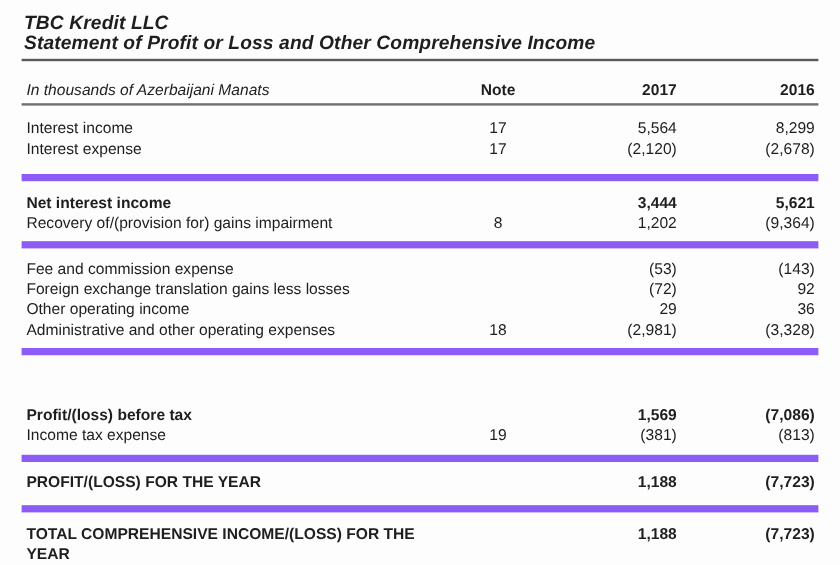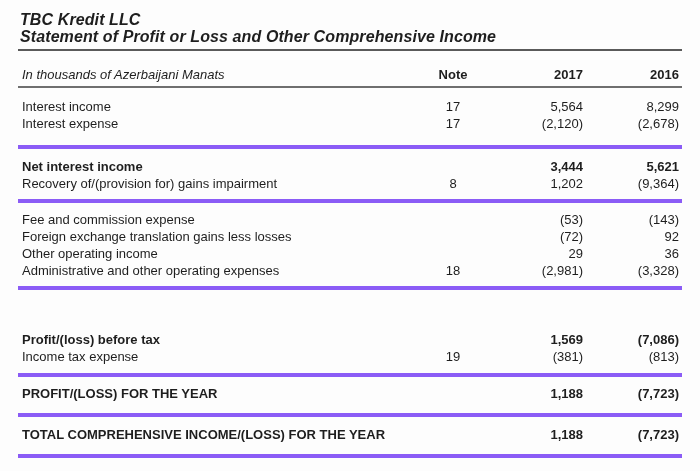--- a/index.html
+++ b/index.html
@@ -32,39 +32,40 @@
     font-size: 16px;
     line-height: 17px;
     letter-spacing: 0.1px;
   }
   
   .row {
     display: grid;
     grid-template-columns: 1fr 66px 100px 96px;
     align-items: baseline;
     line-height: 17px;
+    gap: 19px;
   }
   .c.label { padding-left: 4px; }
   .c.note  { text-align: center; }
   .c.val   { text-align: right; padding-right: 3px; }
   .row.bold { font-weight: bold; }
   .row.caps { font-weight: bold; }
 
   .thead {
     padding: 15px 0 3px 0;
     border-bottom: 2px solid #6f6f6f;
   }
   .thead .caption {
     font-style: italic;
     font-weight: normal;
   }
   .thead .note, .thead .val { font-weight: bold; }
 
   .group {
-    border-bottom: 4px solid #8b5cf6;
+    border-bottom: 6px solid #8b5cf6;
   }
   .g1 { padding: 10px 0 13px 0; }
   .g2 { padding: 9px 0 7px 0; }
   .g3 { padding: 8px 0 7px 0; }
   .g4 { padding: 9px 0 8px 0; margin-top: 32px; }
   .g5 { padding: 8px 0 11px 0; }
   .g6 { padding: 9px 0 11px 0; }
 
   
   .row.two-line { align-items: end; }

